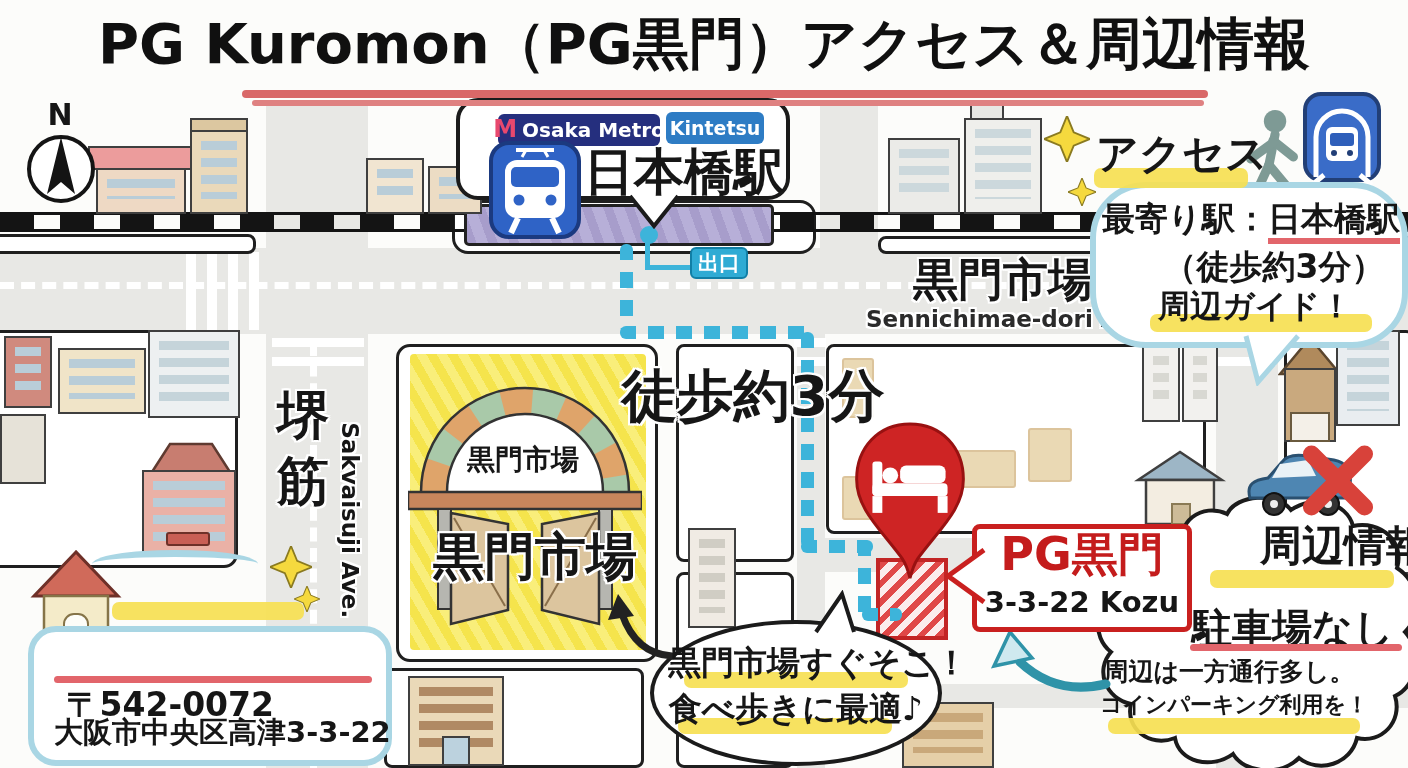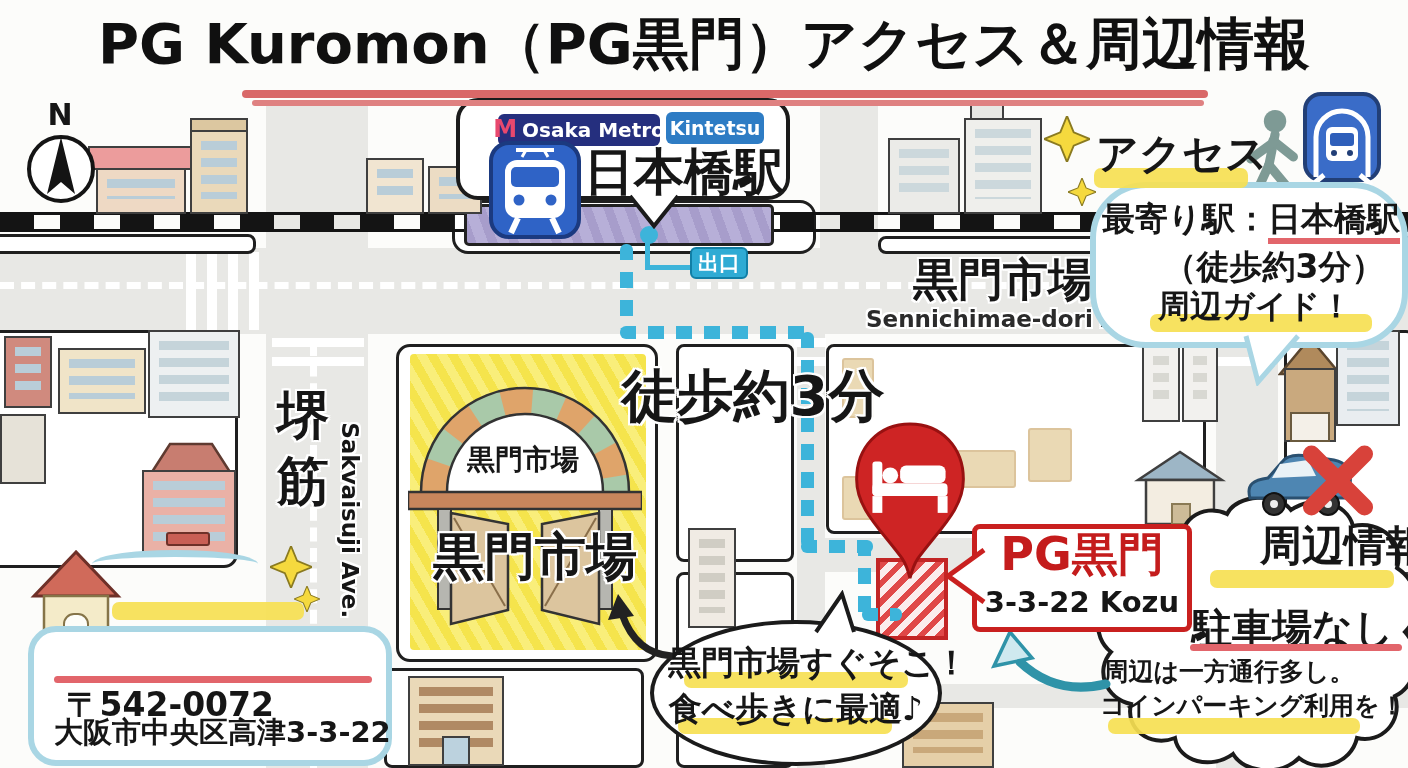--- a/index.html
+++ b/index.html
@@ -229,21 +229,21 @@
       <circle cx="88" cy="58" r="4" fill="#eee"></circle>
   </svg>
   <div class="abs" style="left:1292px;top:472px;width:92px;height:17px;background:#d8423a;border-radius:9px;transform:rotate(45deg);"></div>
   <div class="abs" style="left:1292px;top:472px;width:92px;height:17px;background:#d8423a;border-radius:9px;transform:rotate(-45deg);"></div>
   <div class="abs bar" style="left:1210px;top:570px;width:184px;height:18px;"></div>
   <div class="abs txt" style="left:1260px;top:522px;width:190px;font-size:42px;">周辺情報</div>
   <div class="abs txt" style="left:1192px;top:592px;width:214px;font-size:40px;margin-top:13px;">駐車場なし</div>
   <div class="abs redbar" style="left:1190px;top:644px;width:212px;height:7px;"></div>
   <div class="abs txt ctr" style="left:1098px;top:658px;width:262px;font-size:25px;">周辺は一方通行多し。</div>
   <div class="abs bar" style="left:1108px;top:718px;width:252px;height:16px;"></div>
-  <div class="abs txt ctr" style="left:1100px;top:692px;width:260px;font-size:25px;">コインパーキング利用を！</div>
+  <div class="abs txt ctr" style="left:1100px;top:692px;width:260px;font-size:22px;">コインパーキング利用を！</div>
   <svg class="abs" style="left:986px;top:630px;" width="126" height="72" viewBox="0 0 126 72">
     <path d="M120,54 Q70,66 34,32" fill="none" stroke="#2f93a8" stroke-width="9" stroke-linecap="round"></path>
     <polygon points="8,36 24,2 46,28" fill="#cfe9ef" stroke="#2f93a8" stroke-width="3.5"></polygon>
   </svg>
 
   <div class="abs" style="left:972px;top:524px;width:220px;height:108px;background:#fff;border:5px solid #c9201f;border-radius:8px;"></div>
   <svg class="abs" style="left:942px;top:548px;" width="44" height="56" viewBox="0 0 44 56">
     <path d="M42,2 L6,28 L42,54" fill="#fff" stroke="#c9201f" stroke-width="5" stroke-linejoin="round"></path>
   </svg>
   <div class="abs txt ctr" style="left:976px;top:528px;width:212px;font-size:46px;color:#c41c1c;">PG黒門</div>

